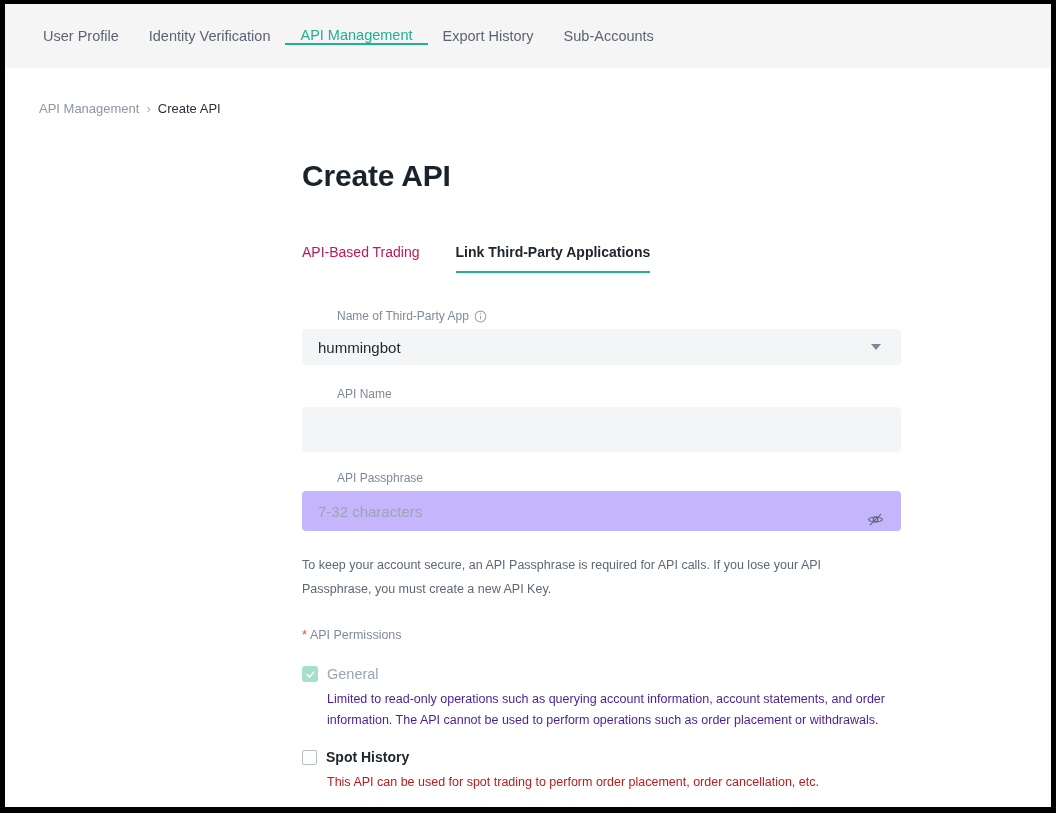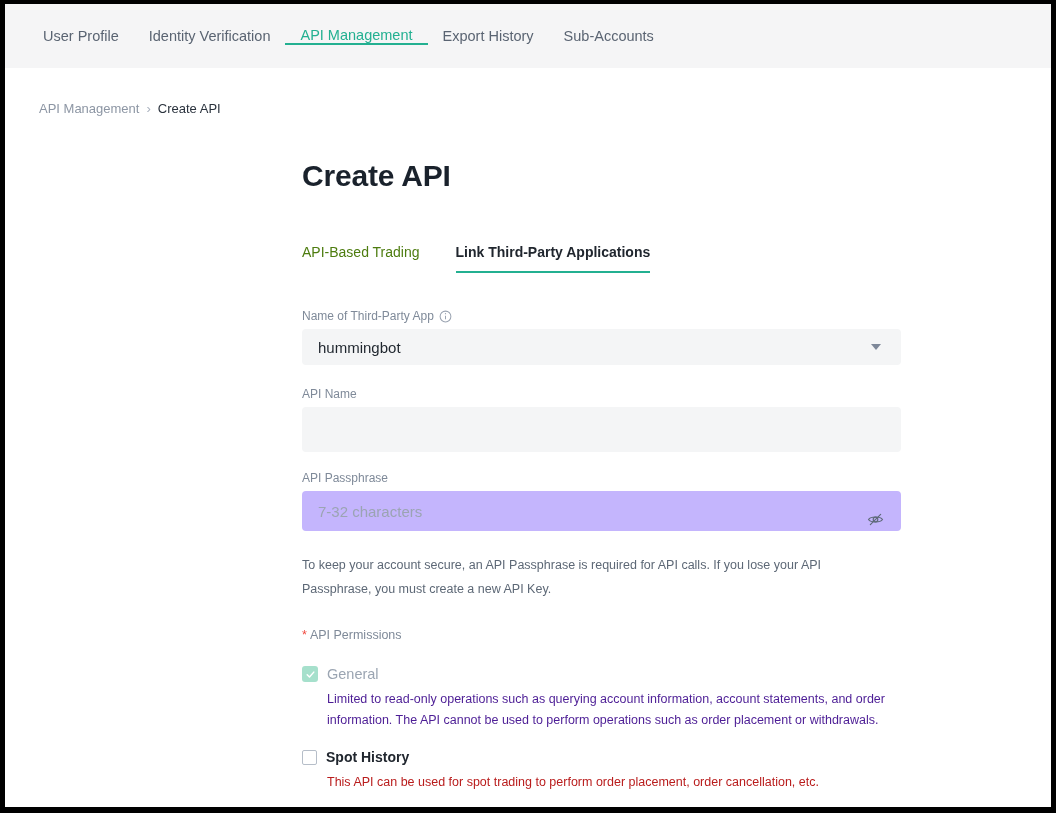--- a/index.html
+++ b/index.html
@@ -77,38 +77,39 @@
 
   .tabs {
     margin-top: 50px;
     display: flex;
     gap: 36px;
   }
   .tab {
     font-size: 14px;
     line-height: 17px;
     padding-bottom: 10px;
-    color: #4d7c0f;
+    color: #be185d;
     cursor: pointer;
     border-bottom: 2px solid transparent;
   }
   .tab.active {
     color: #20262e;
     font-weight: 700;
     border-bottom-color: #23b091;
   }
 
   
   .field-label {
     display: flex;
     align-items: center;
     gap: 5px;
     font-size: 12px;
     line-height: 14px;
     color: #7f8a99;
+    margin-left: 35px;
   }
   .fl-1 { margin-top: 36px; }
   .fl-2 { margin-top: 22px; }
   .fl-3 { margin-top: 19px; }
 
   .info-icon { display: inline-flex; color: #9aa3b1; }
 
   .select-box {
     margin-top: 6px;
     height: 36px;

